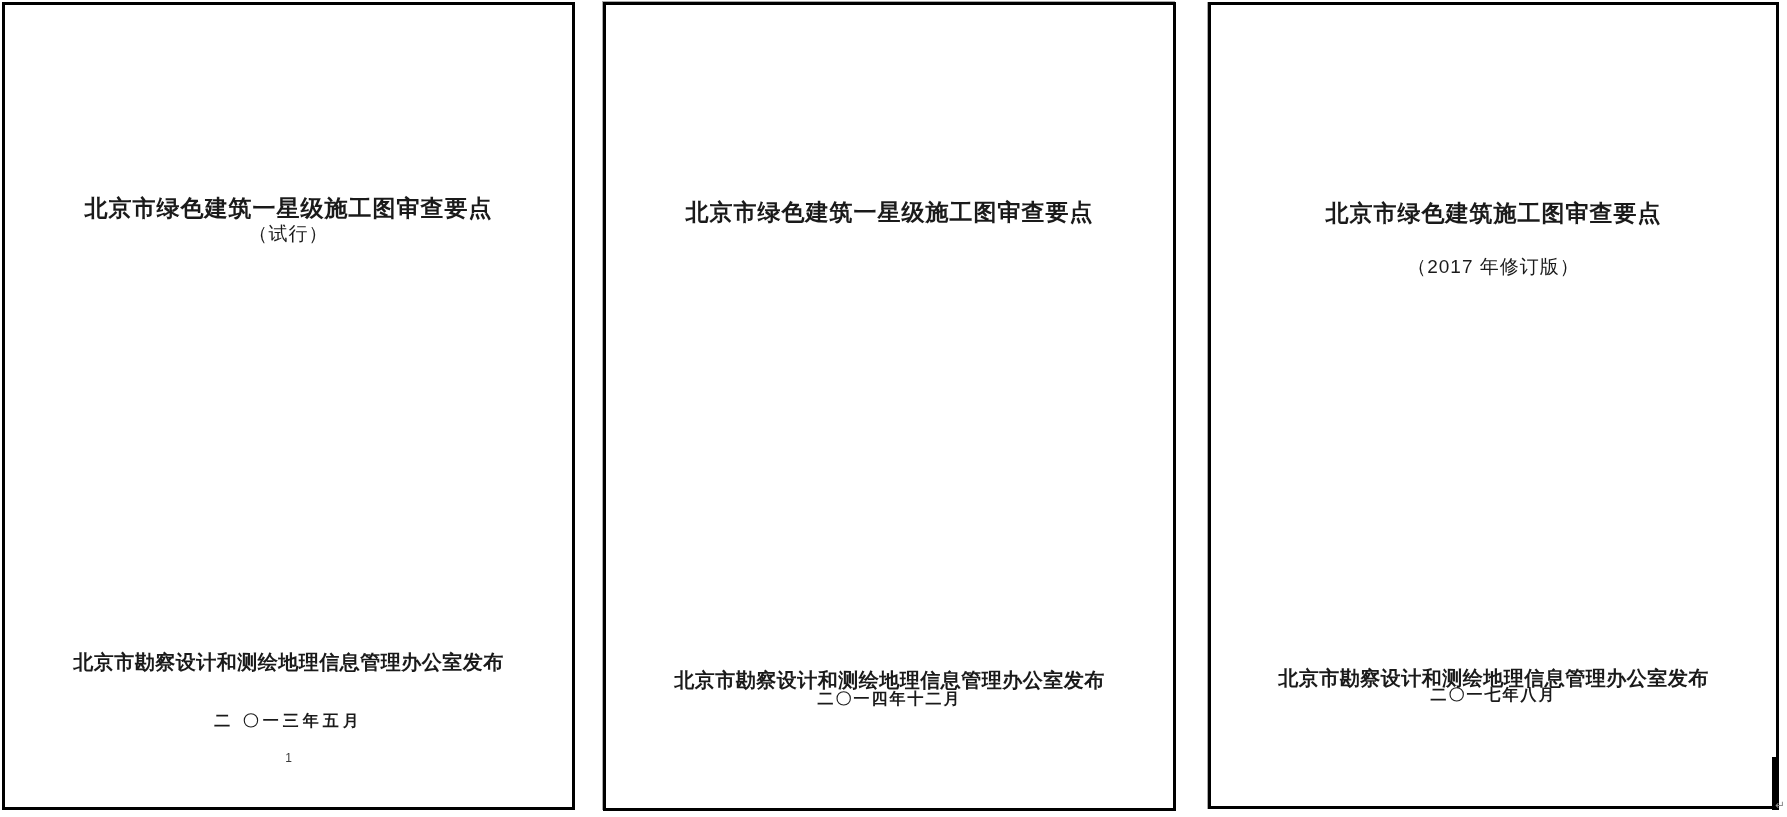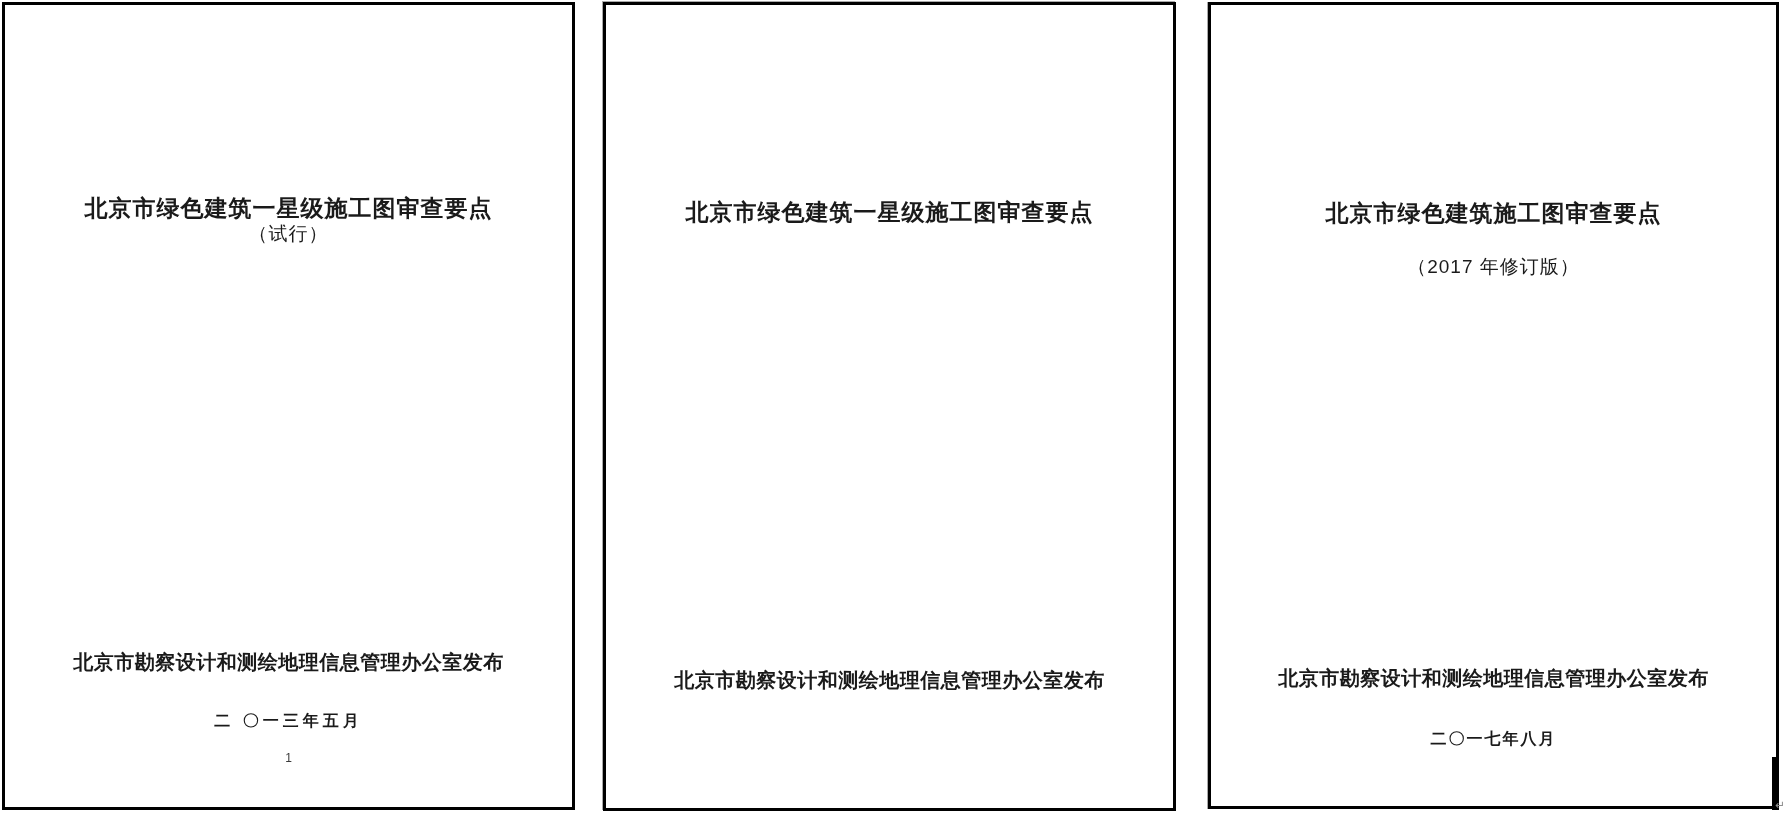--- a/index.html
+++ b/index.html
@@ -70,21 +70,21 @@
   }
   
   .page-2 .cover-title{top:192px;}
   .page-2 .cover-subtitle{top:231px;}
   .page-2 .cover-publisher{top:662px;}
   .page-2 .cover-date{top:684px;letter-spacing:2px;}
   
   .page-3 .cover-title{top:193px;}
   .page-3 .cover-subtitle{top:232px;margin-top:17px;}
   .page-3 .cover-publisher{top:660px;}
-  .page-3 .cover-date{top:680px;letter-spacing:2px;margin-top:44px;}
+  .page-3 .cover-date{top:680px;letter-spacing:2px;}
 
   
   .cursor-bar{
     position:absolute;
     left:1772px;
     top:757px;
     width:7px;
     height:53px;
     background:var(--border-color);
   }
@@ -107,20 +107,21 @@
     <div class="centered cover-title">北京市绿色建筑一星级施工图审查要点</div>
     <div class="centered cover-subtitle">（试行）</div>
     <div class="centered cover-publisher">北京市勘察设计和测绘地理信息管理办公室发布</div>
     <div class="centered cover-date">二 〇一三年五月</div>
     <div class="page-number">1</div>
   </div>
 
   <div class="page page-2">
     <div class="centered cover-title">北京市绿色建筑一星级施工图审查要点</div>
     <div class="centered cover-publisher">北京市勘察设计和测绘地理信息管理办公室发布</div>
+    <div class="centered cover-date">二〇一四年十二月</div>
   </div>
 
   <div class="page page-3">
     <div class="centered cover-title">北京市绿色建筑施工图审查要点</div>
     <div class="centered cover-subtitle">（2017 年修订版）</div>
     <div class="centered cover-publisher">北京市勘察设计和测绘地理信息管理办公室发布</div>
     <div class="centered cover-date">二〇一七年八月</div>
   </div>
 
   <div class="cursor-bar"></div>

